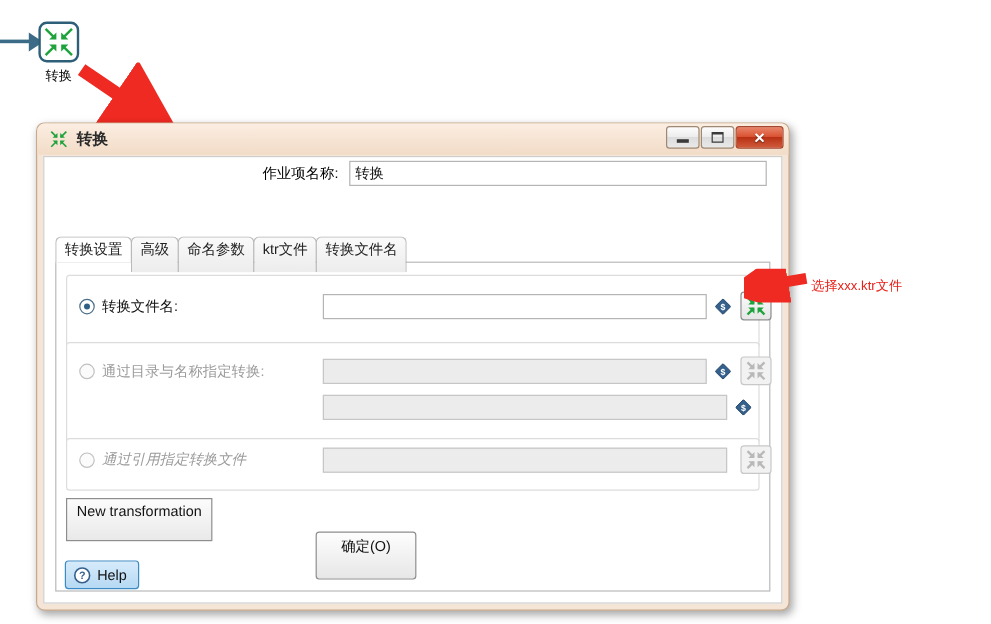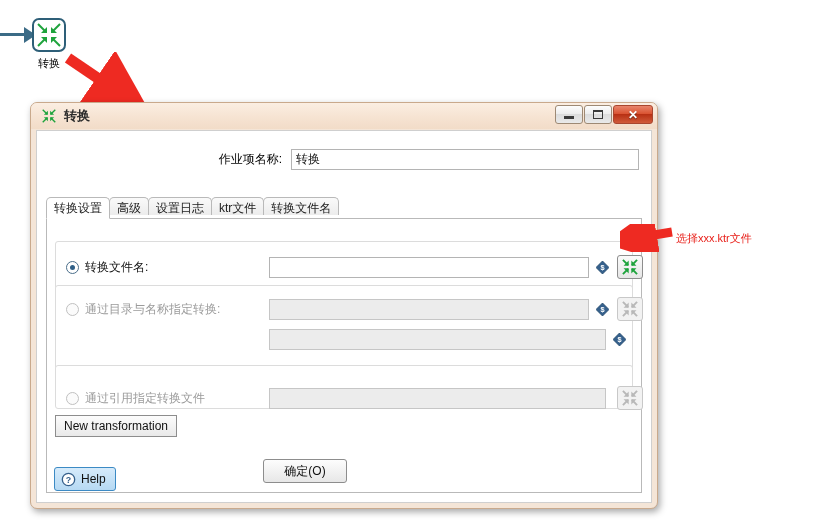--- a/index.html
+++ b/index.html
@@ -76,36 +76,36 @@
 
   #dialog-body{
     position:absolute;left:5px;top:27px;right:5px;bottom:5px;
     background:#ffffff;
     border:1px solid #cfcfcf;
     box-sizing:border-box;
   }
 
   
   #jobname-row{
-    display:flex;align-items:center;margin-top:18px;
+    display:flex;align-items:center;margin-top:3px;
   }
   #jobname-label{width:245px;text-align:right;padding-right:9px;font-size:12px;}
   #jobname-input{
     flex:1;margin-right:12px;height:21px;
     border:1px solid #b4b4b4;background:#fff;
     font-family:"Liberation Sans",sans-serif;font-size:12px;
     padding:0 4px;box-sizing:border-box;color:#111;
     line-height:19px;
   }
 
   
   #tabfolder{position:absolute;left:9px;top:66px;right:9px;bottom:9px;}
   #tabstrip{display:flex;align-items:flex-start;height:22px;position:relative;z-index:2;}
   .tab{
-    height:18px;line-height:20px;padding:0 7px;font-size:12px;
+    height:30px;line-height:20px;padding:0 7px;font-size:12px;
     border:1px solid #b9b9b9;border-bottom:none;
     border-radius:5px 5px 0 0;
     background:linear-gradient(to bottom,#fafafa,#ececec);
     margin-right:-1px;box-sizing:border-box;color:#222;
   }
   .tab.selected{
     background:#ffffff;border-color:#b9b9b9;height:22px;line-height:21px;
     font-weight:normal;
     border-bottom:1px solid #ffffff;
   }
@@ -113,21 +113,21 @@
     position:absolute;left:0;top:21px;right:0;bottom:0;
     border:1px solid #b9b9b9;background:#ffffff;box-sizing:border-box;
   }
 
   
   .group{
     position:absolute;left:8px;right:8px;
     border:1px solid #dcdcdc;border-radius:3px;
     background:#ffffff;box-sizing:border-box;
   }
-  #group-file{top:22px;height:62px;}
+  #group-file{top:10px;height:62px;}
   #group-dir{top:66px;height:86px;}
   #group-ref{top:146px;height:44px;}
 
   .row{display:flex;align-items:center;height:26px;}
   .radio{
     width:13px;height:13px;border-radius:50%;
     border:1px solid #7a7a7a;background:#fff;
     box-sizing:border-box;position:relative;flex:none;margin-left:10px;
   }
   .radio.checked{border-color:#4a6e8a;}
@@ -150,39 +150,39 @@
   .btn-browse{
     width:26px;height:24px;flex:none;
     border:1px solid #8d8d8d;border-radius:3px;
     background:linear-gradient(to bottom,#fbfbfb,#e6e6e6);
     display:flex;align-items:center;justify-content:center;
     box-sizing:border-box;
   }
   .btn-browse.disabled{border-color:#c8c8c8;background:#f2f2f2;}
 
   #btn-new-transformation{
-    position:absolute;left:8px;top:196px;height:22px;
+    position:absolute;left:8px;top:196px;height:36px;
     padding:0 8px;line-height:20px;font-size:12px;
     border:1px solid #8d8d8d;
     background:linear-gradient(to bottom,#fcfcfc,#e9e9e9);
     box-sizing:border-box;color:#111;
   }
 
   
   #btn-help{
     position:absolute;left:17px;bottom:11px;
     height:24px;padding:0 9px 0 6px;
     border:1px solid #3c8ac4;border-radius:3px;
     background:linear-gradient(to bottom,#d6ebfb,#b6d9f3);
     display:flex;align-items:center;font-size:12px;color:#111;
     box-sizing:border-box;
   }
   .help-glyph{margin-right:5px;display:block;}
   .dlg-btn{
-    position:absolute;bottom:19px;height:24px;width:84px;
+    position:absolute;bottom:19px;height:40px;width:84px;
     border:1px solid #8d8d8d;border-radius:3px;
     background:linear-gradient(to bottom,#fdfdfd,#e7e7e7);
     font-size:12px;color:#111;text-align:center;line-height:22px;
     box-sizing:border-box;
   }
   #btn-ok{left:226px;}
   #btn-cancel{left:320px;}
 
   .anno-text{
     position:absolute;font-size:11px;color:#e8201a;white-space:nowrap;
@@ -258,21 +258,21 @@
 
     <div id="jobname-row">
       <div id="jobname-label">作业项名称:</div>
       <div id="jobname-input">转换</div>
     </div>
 
     <div id="tabfolder">
       <div id="tabstrip">
         <div class="tab selected">转换设置</div>
         <div class="tab">高级</div>
-        <div class="tab">设置日志</div>
+        <div class="tab">命名参数</div>
         <div class="tab">ktr文件</div>
         <div class="tab">转换文件名</div>
       </div>
 
       <div id="tabpanel">
 
         <div class="group" id="group-file">
           <div class="row" style="margin-top:12px;">
             <div class="radio checked"></div>
             <div class="radio-label">转换文件名:</div>
@@ -329,21 +329,21 @@
           <div class="row" style="margin-top:4px;">
             <div class="field disabled" style="position:absolute;left:213px;width:337px;"></div>
             <svg class="var-icon" viewBox="0 0 16 16" style="position:absolute;left:557px;">
               <polygon points="8,0 16,8 8,16 0,8" fill="#35608c" stroke="#24476b" stroke-width="1"></polygon>
               <text x="8" y="11.5" font-size="9" font-family="Liberation Sans, sans-serif" fill="#ffffff" text-anchor="middle" font-weight="bold">$</text>
             </svg>
           </div>
         </div>
 
         <div class="group" id="group-ref">
-          <div class="row" style="margin-top:19px;">
+          <div class="row" style="margin-top:4px;font-style:italic;">
             <div class="radio disabled"></div>
             <div class="radio-label disabled">通过引用指定转换文件</div>
             <div class="field disabled" style="position:absolute;left:213px;width:337px;"></div>
             <div class="btn-browse disabled" style="position:absolute;left:561px;">
               <svg width="18" height="18" viewBox="0 0 28 28">
                 <g stroke="#b8b8b8" stroke-width="3" fill="none">
                   <line x1="3" y1="3" x2="11" y2="11"></line>
                     <line x1="25" y1="3" x2="17" y2="11"></line>
                   <line x1="3" y1="25" x2="11" y2="17"></line>
                     <line x1="25" y1="25" x2="17" y2="17"></line>

